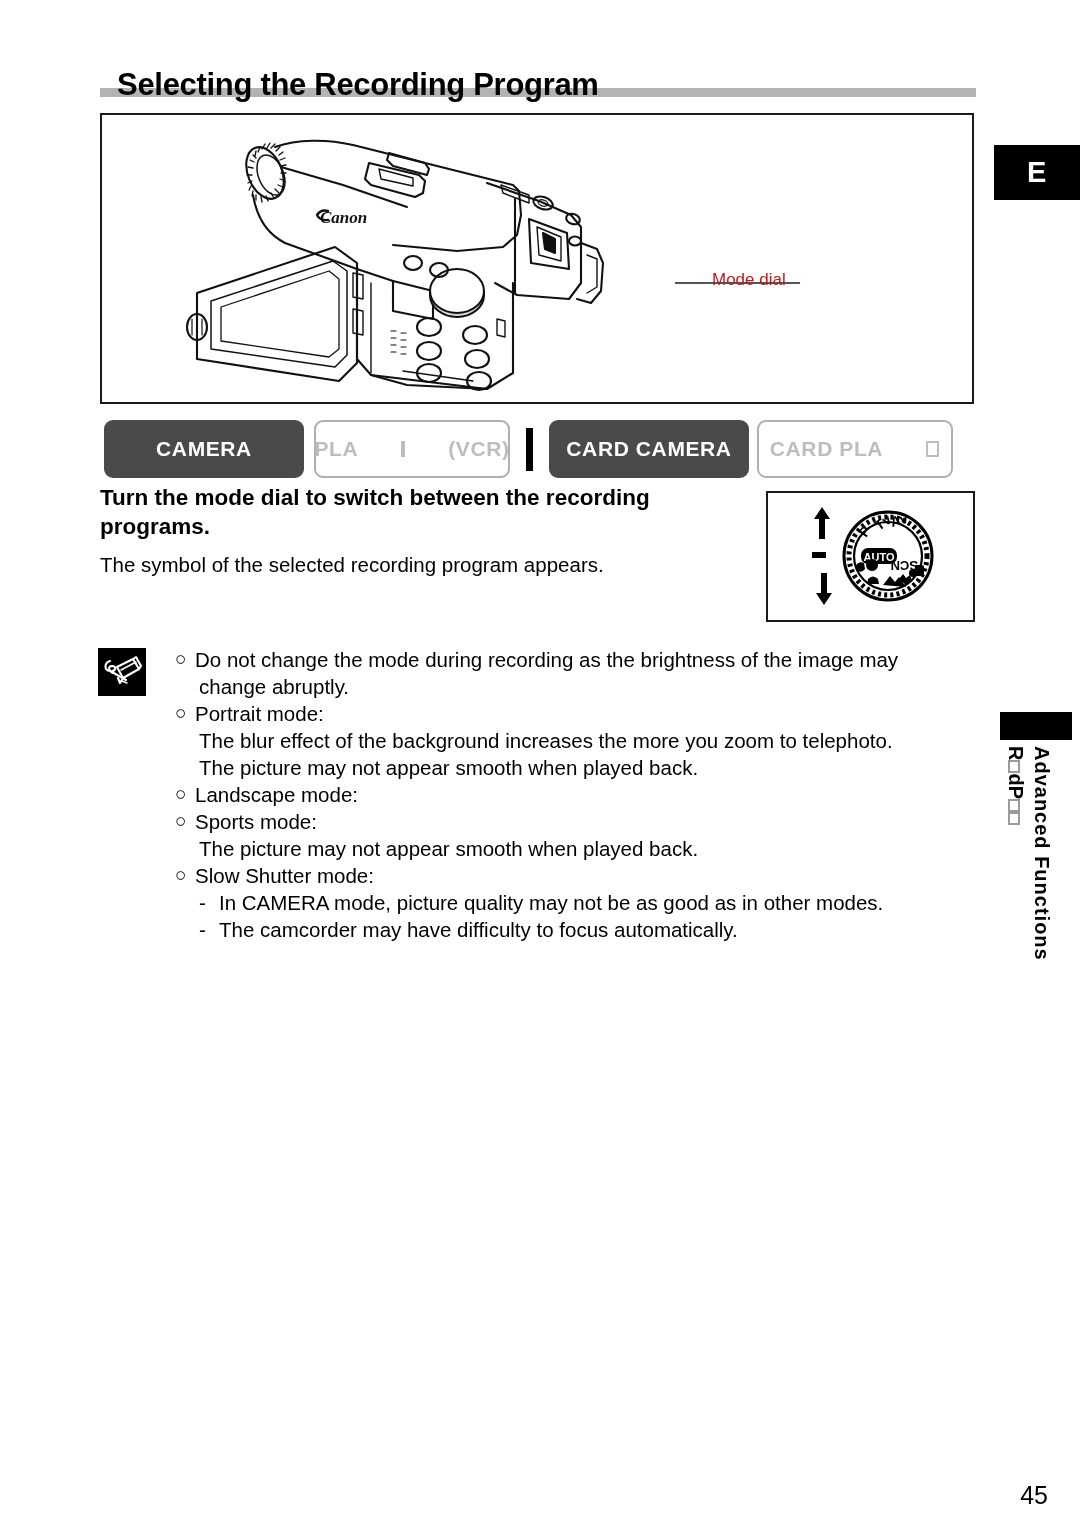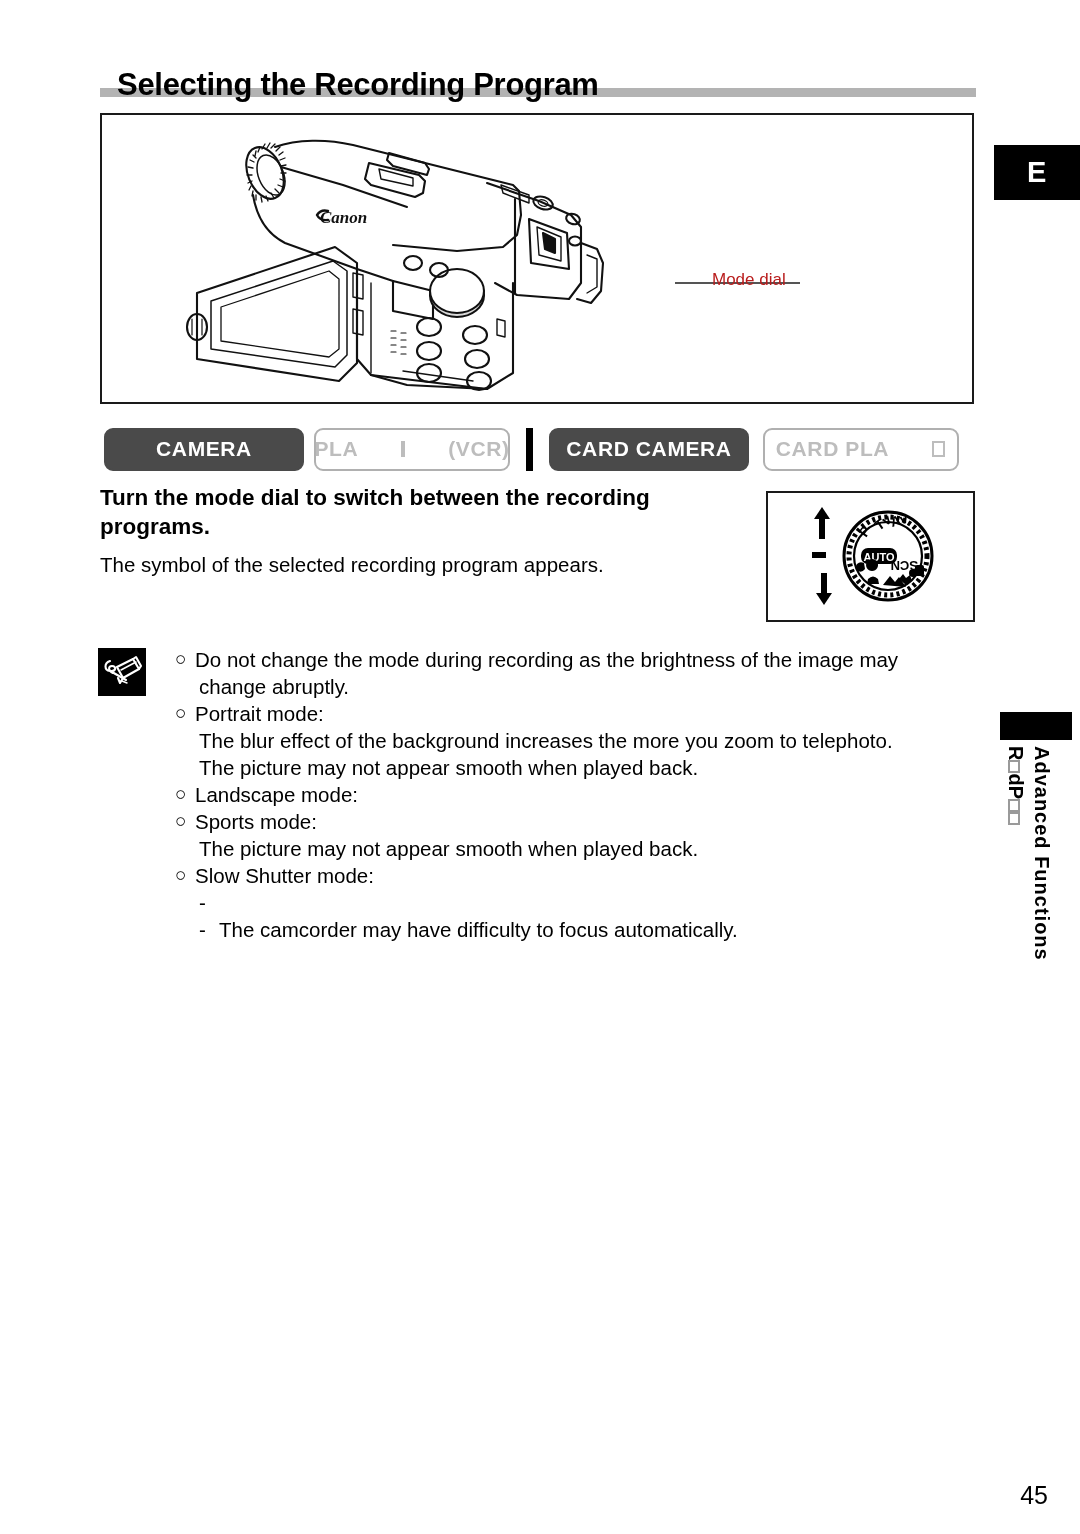--- a/index.html
+++ b/index.html
@@ -99,21 +99,21 @@
   #mode-tabs {
     position: absolute;
     left: 104px;
     top: 427px;
     width: 872px;
     height: 44px;
     display: flex;
     align-items: center;
   }
   .mode-tab {
-    height: 43px;
+    height: 58px;
     border-radius: 9px;
     display: flex;
     align-items: center;
     justify-content: center;
     font-size: 21px;
     font-weight: bold;
     letter-spacing: 0.6px;
     box-sizing: border-box;
     white-space: nowrap;
   }
@@ -123,21 +123,21 @@
     border: 2px solid #4a4a4a;
   }
   .mode-tab.inactive {
     background: #ffffff;
     color: #bdbdbd;
     border: 2px solid #b0b0b0;
     gap: 42px;
   }
   #tab-camera      { width: 200px; margin-right: 10px; }
   #tab-play-vcr    { width: 196px; margin-right: 16px; }
-  #tab-card-camera { width: 200px; margin-right: 14px; text-align: center; }
+  #tab-card-camera { width: 200px; margin-right: 8px; text-align: center; }
   #tab-card-play   { width: 196px; }
   #tab-separator {
     width: 7px;
     height: 43px;
     background: #000000;
     margin-right: 16px;
   }
   .tofu {
     display: inline-block;
     width: 13px;
@@ -484,20 +484,21 @@
       </div>
   </div>
 
   <div class="note-item">
     <div class="note-bullet-row">
       <span class="note-bullet">○</span>
       <span class="note-line">Slow Shutter mode:</span>
     </div>
     <div class="note-sub">
       <span class="note-dash">-</span>
+      <span class="note-line">In CAMERA mode, picture quality may not be as good as in other modes.</span>
     </div>
     <div class="note-sub">
       <span class="note-dash">-</span>
       <span class="note-line">The camcorder may have difficulty to focus automatically.</span>
     </div>
   </div>
 
 </div>
 
 <div id="side-tab">

